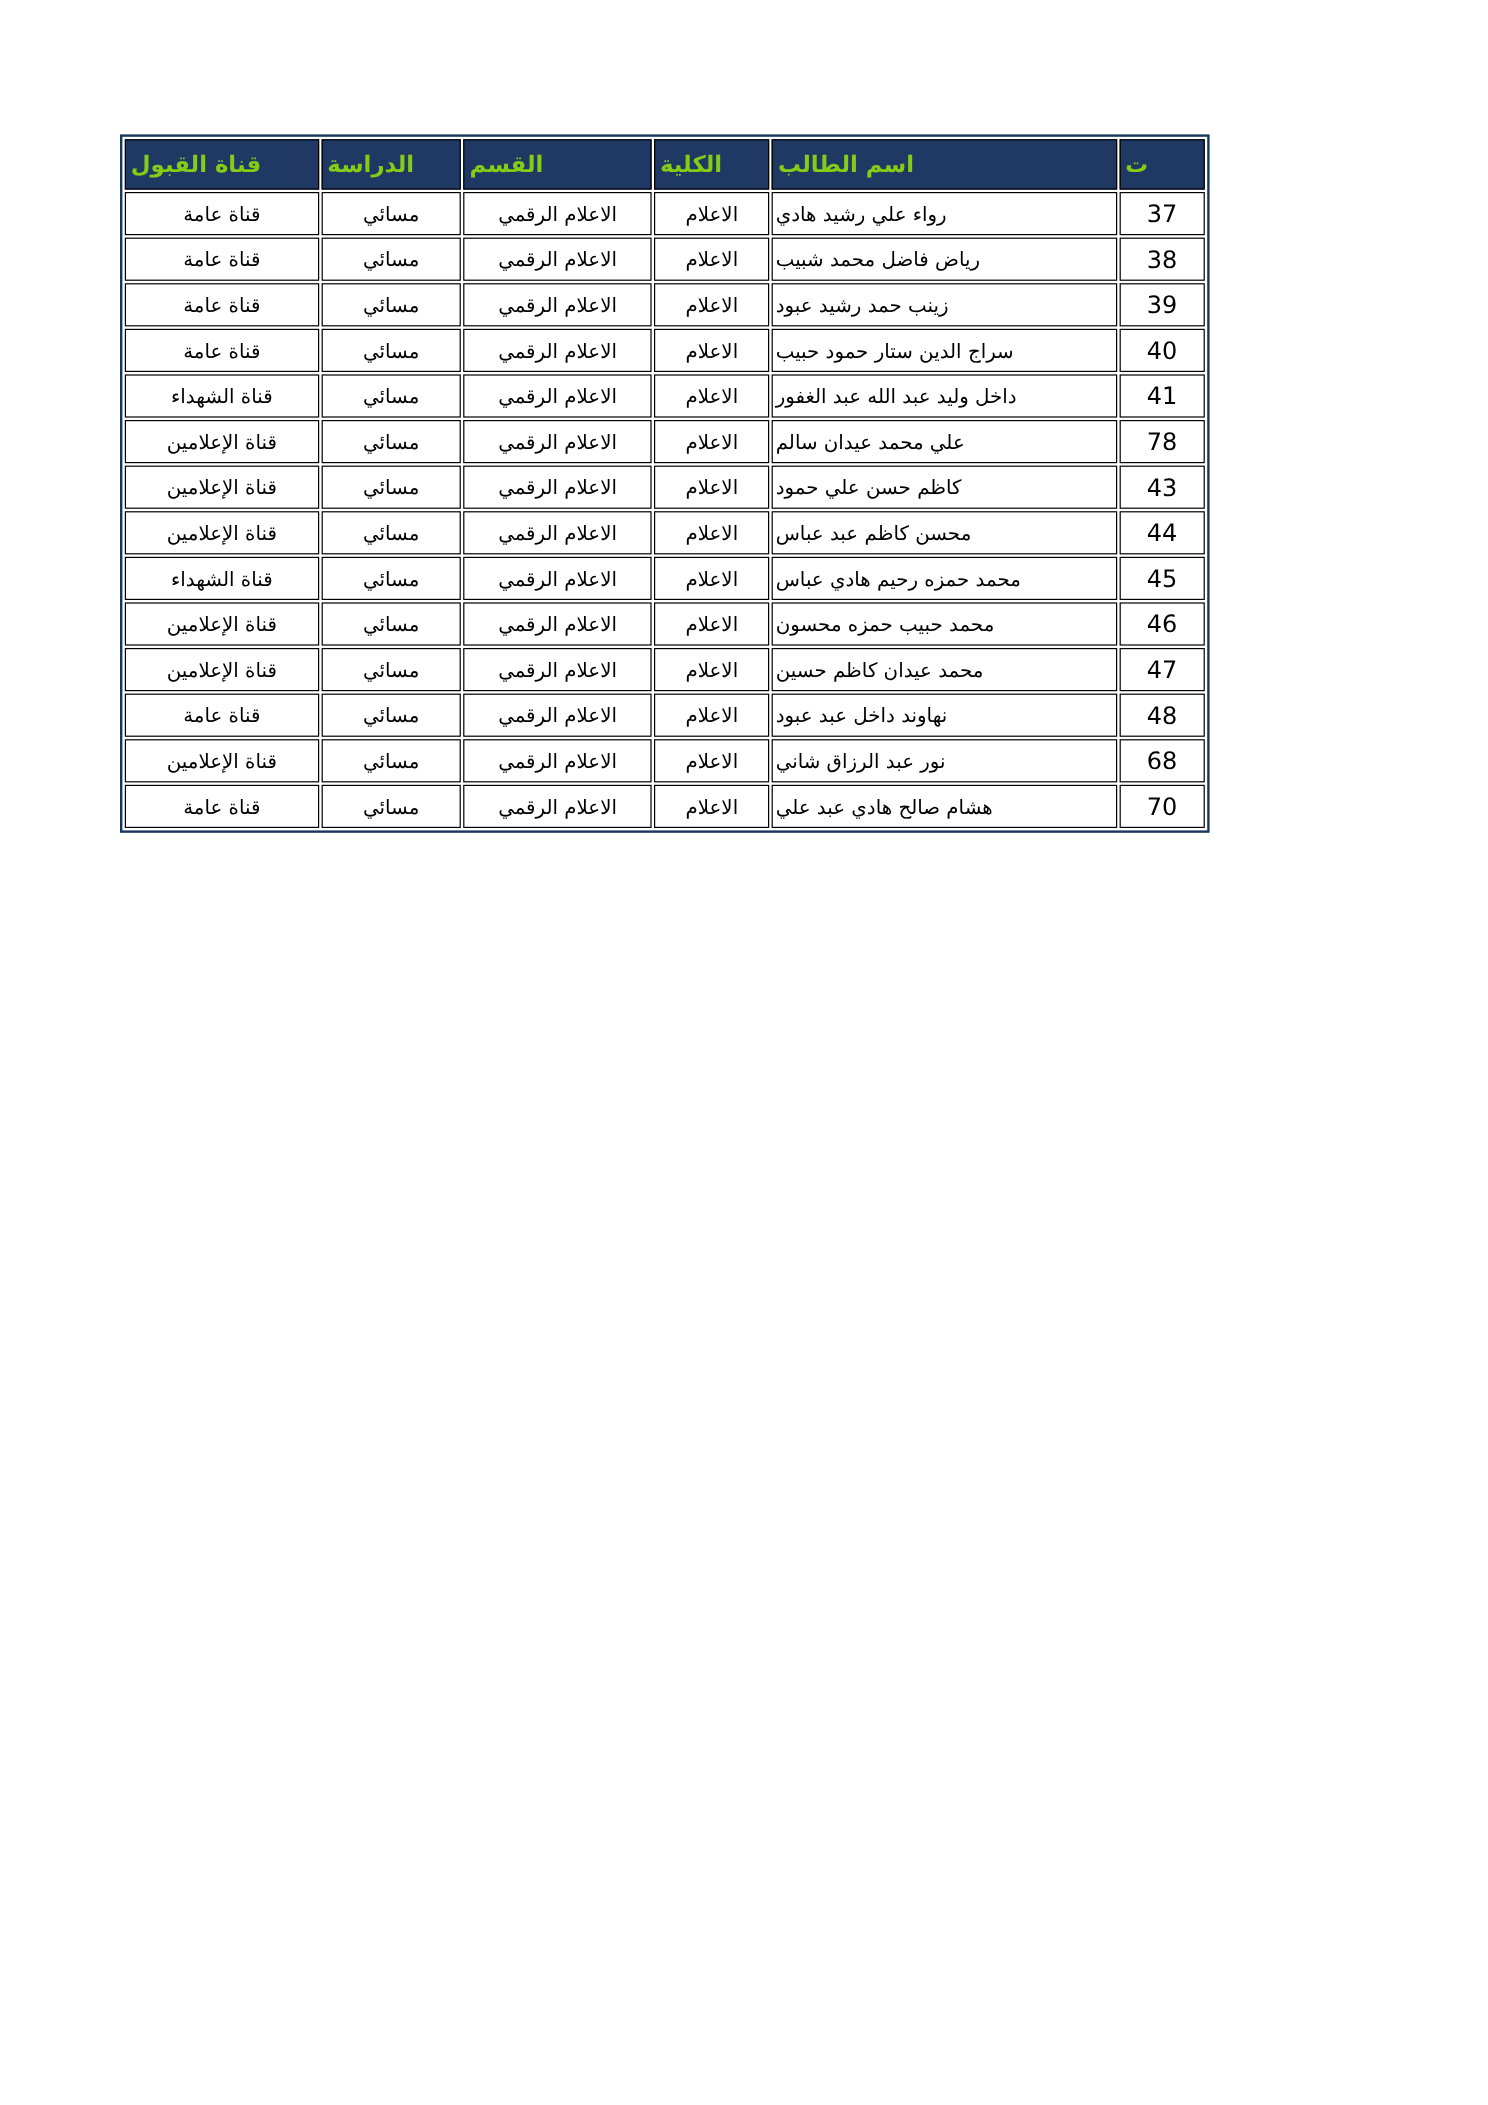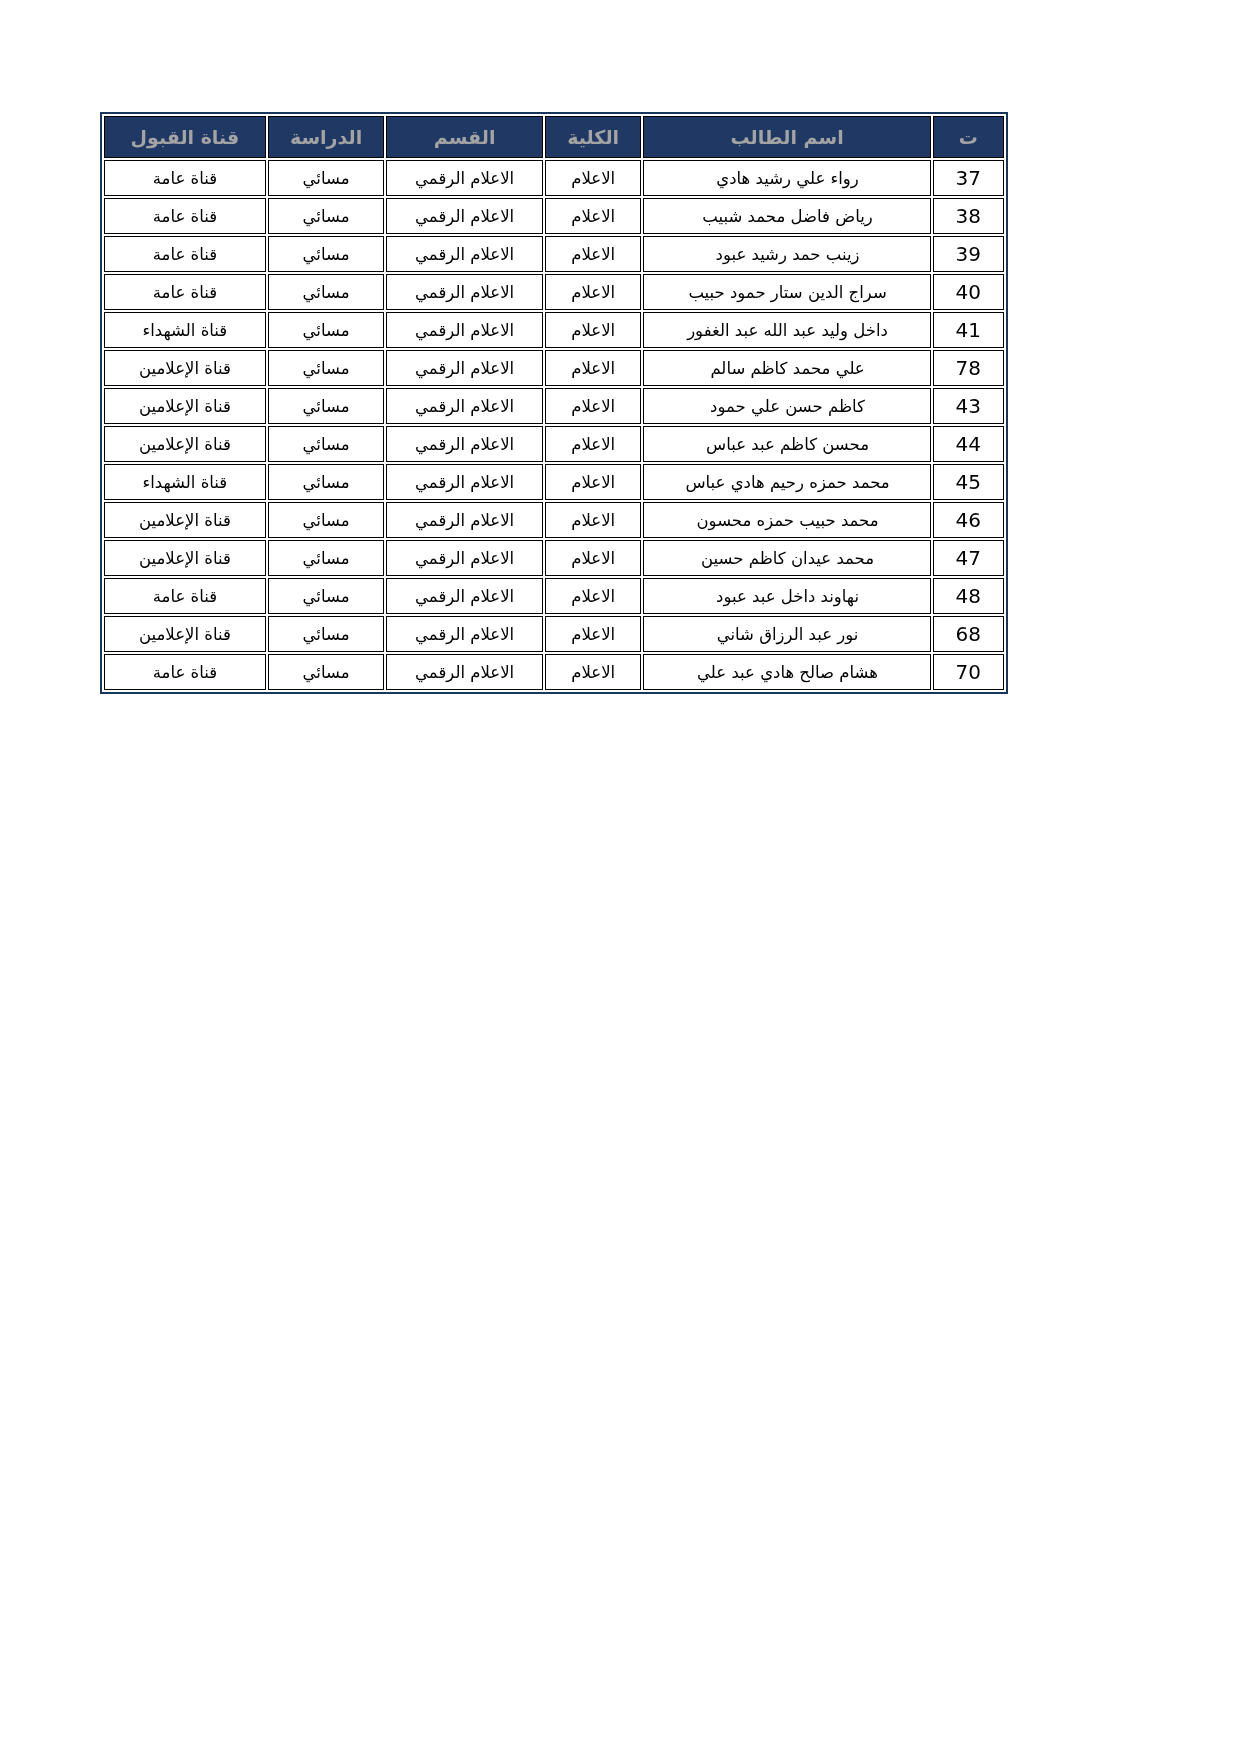--- a/index.html
+++ b/index.html
@@ -32,42 +32,42 @@
   }
   table.students col.c-no      { width: 71px;  }
   table.students col.c-name    { width: 286px; }
   table.students col.c-college { width: 96px;  }
   table.students col.c-dept    { width: 156px; }
   table.students col.c-study   { width: 116px; }
   table.students col.c-channel { width: 161px; }
 
   table.students th {
     background: #1f3864;
-    color: #a3a3a3;
+    color: #84cc16;
     border: 1px solid #000000;
     height: 40px;
     font-size: 19px;
     font-weight: bold;
-    text-align: center;
+    text-align: left;
     vertical-align: middle;
-    padding: 0 20px;
+    padding: 0 4px;
   }
   table.students td {
     border: 1.5px solid #000000;
     height: 34px;
     font-size: 16.5px;
     color: #000000;
     text-align: center;
     vertical-align: middle;
     padding: 0 2px;
     overflow: hidden;
     white-space: nowrap;
   }
   table.students td.name-cell {
-    text-align: center;
+    text-align: left;
     padding-right: 1px;
   }
   table.students td.no-cell {
     font-size: 20px;
     direction: ltr;
   }
 </style>
 </head>
 <body>
 
@@ -133,21 +133,21 @@
       <td class="no-cell">41</td>
       <td class="name-cell">داخل وليد عبد الله عبد الغفور</td>
       <td>الاعلام</td>
       <td>الاعلام الرقمي</td>
       <td>مسائي</td>
       <td>قناة الشهداء</td>
     </tr>
 
     <tr>
       <td class="no-cell">78</td>
-      <td class="name-cell">علي محمد كاظم سالم</td>
+      <td class="name-cell">علي محمد عيدان سالم</td>
       <td>الاعلام</td>
       <td>الاعلام الرقمي</td>
       <td>مسائي</td>
       <td>قناة الإعلامين</td>
     </tr>
 
     <tr>
       <td class="no-cell">43</td>
       <td class="name-cell">كاظم حسن علي حمود</td>
       <td>الاعلام</td>

